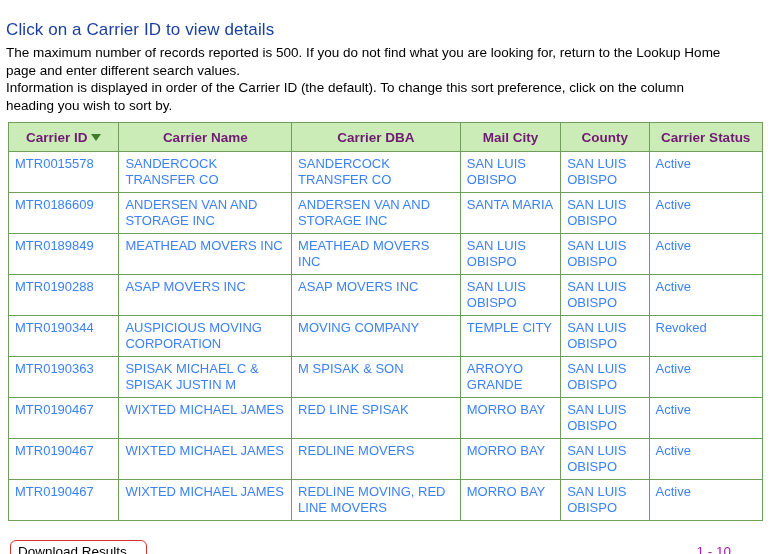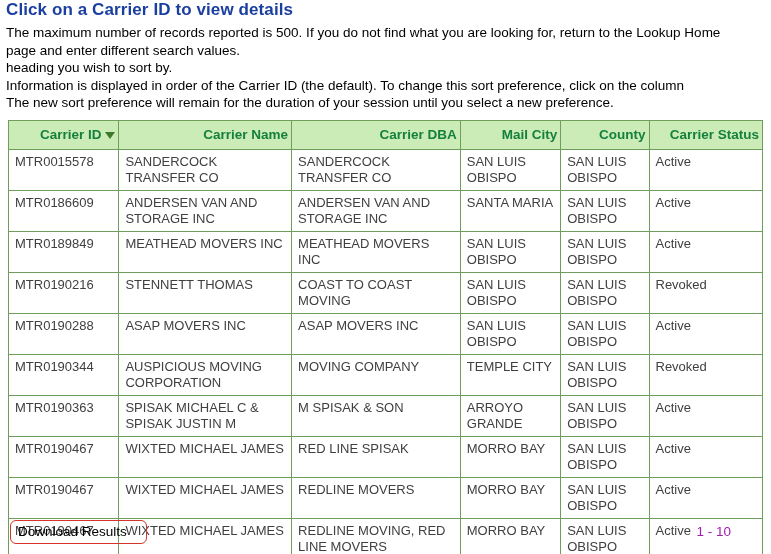--- a/index.html
+++ b/index.html
@@ -16,23 +16,23 @@
     overflow: hidden;
   }
   .page {
     position: relative;
     width: 771px;
     height: 554px;
     padding: 0;
   }
   .page-title {
     font-size: 17px;
-    font-weight: bold;
+    font-weight: normal;
     color: #1a3fa0;
-    margin: 0 0 4px 6px;
+    margin: 20px 0 4px 6px;
     letter-spacing: 0.1px;
   }
   .intro {
     margin: 0 8px 8px 6px;
     font-size: 13.5px;
     line-height: 17.5px;
     color: #000000;
   }
   .intro p {
     margin: 0;
@@ -45,33 +45,33 @@
     border-collapse: collapse;
     width: 755px;
     table-layout: fixed;
     border: 1px solid #6f9d5b;
   }
   table.results th {
     background: #ccecb7;
     border: 1px solid #6f9d5b;
     font-size: 13.5px;
     font-weight: bold;
-    text-align: right;
+    text-align: center;
     padding: 4px 3px;
     height: 20px;
-    color: #15803d;
+    color: #701a75;
     white-space: nowrap;
   }
   table.results td {
     border: 1px solid #6f9d5b;
     font-size: 13px;
     padding: 4px 6px;
     vertical-align: top;
     line-height: 16px;
-    color: #404040;
+    color: #3b82f6;
   }
   .col-id      { width: 110px; }
   .col-name    { width: 172px; }
   .col-dba     { width: 168px; }
   .col-city    { width: 100px; }
   .col-county  { width: 88px; }
   .col-status  { width: 113px; }
 
   .sort-arrow {
     display: inline-block;
@@ -117,23 +117,22 @@
 </head>
 <body>
 
 <div class="page">
 
   <div class="page-title">Click on a Carrier ID to view details</div>
 
   <div class="intro">
     <p>The maximum number of records reported is 500. If you do not find what you are looking for, return to the Lookup Home</p>
     <p>page and enter different search values.</p>
+    <p>Information is displayed in order of the Carrier ID (the default). To change this sort preference, click on the column</p>
     <p>heading you wish to sort by.</p>
-    <p>Information is displayed in order of the Carrier ID (the default). To change this sort preference, click on the column</p>
-    <p>The new sort preference will remain for the duration of your session until you select a new preference.</p>
   </div>
 
   <div class="table-wrap">
     <table class="results">
       <colgroup>
         <col class="col-id">
         <col class="col-name">
         <col class="col-dba">
         <col class="col-city">
         <col class="col-county">
@@ -170,28 +169,20 @@
         </tr>
         <tr>
           <td class="carrier-id-cell">MTR0189849</td>
           <td>MEATHEAD MOVERS INC</td>
           <td>MEATHEAD MOVERS INC</td>
           <td>SAN LUIS OBISPO</td>
           <td>SAN LUIS OBISPO</td>
           <td>Active</td>
         </tr>
         <tr>
-          <td class="carrier-id-cell">MTR0190216</td>
-          <td>STENNETT THOMAS</td>
-          <td>COAST TO COAST MOVING</td>
-          <td>SAN LUIS OBISPO</td>
-          <td>SAN LUIS OBISPO</td>
-          <td>Revoked</td>
-        </tr>
-        <tr>
           <td class="carrier-id-cell">MTR0190288</td>
           <td>ASAP MOVERS INC</td>
           <td>ASAP MOVERS INC</td>
           <td>SAN LUIS OBISPO</td>
           <td>SAN LUIS OBISPO</td>
           <td>Active</td>
         </tr>
         <tr>
           <td class="carrier-id-cell">MTR0190344</td>
           <td>AUSPICIOUS MOVING CORPORATION</td>

